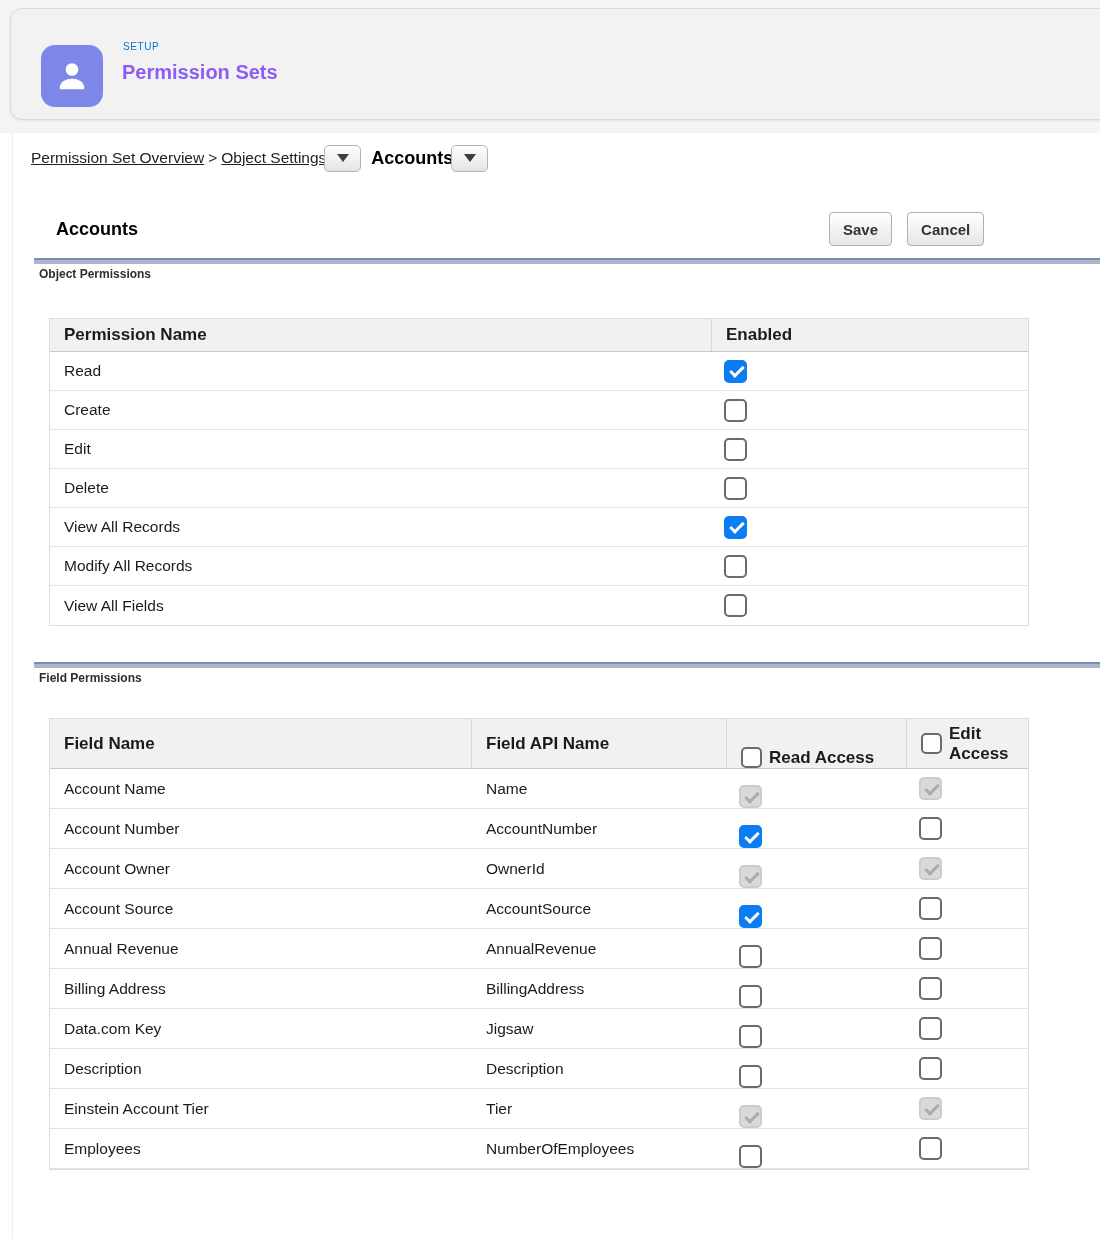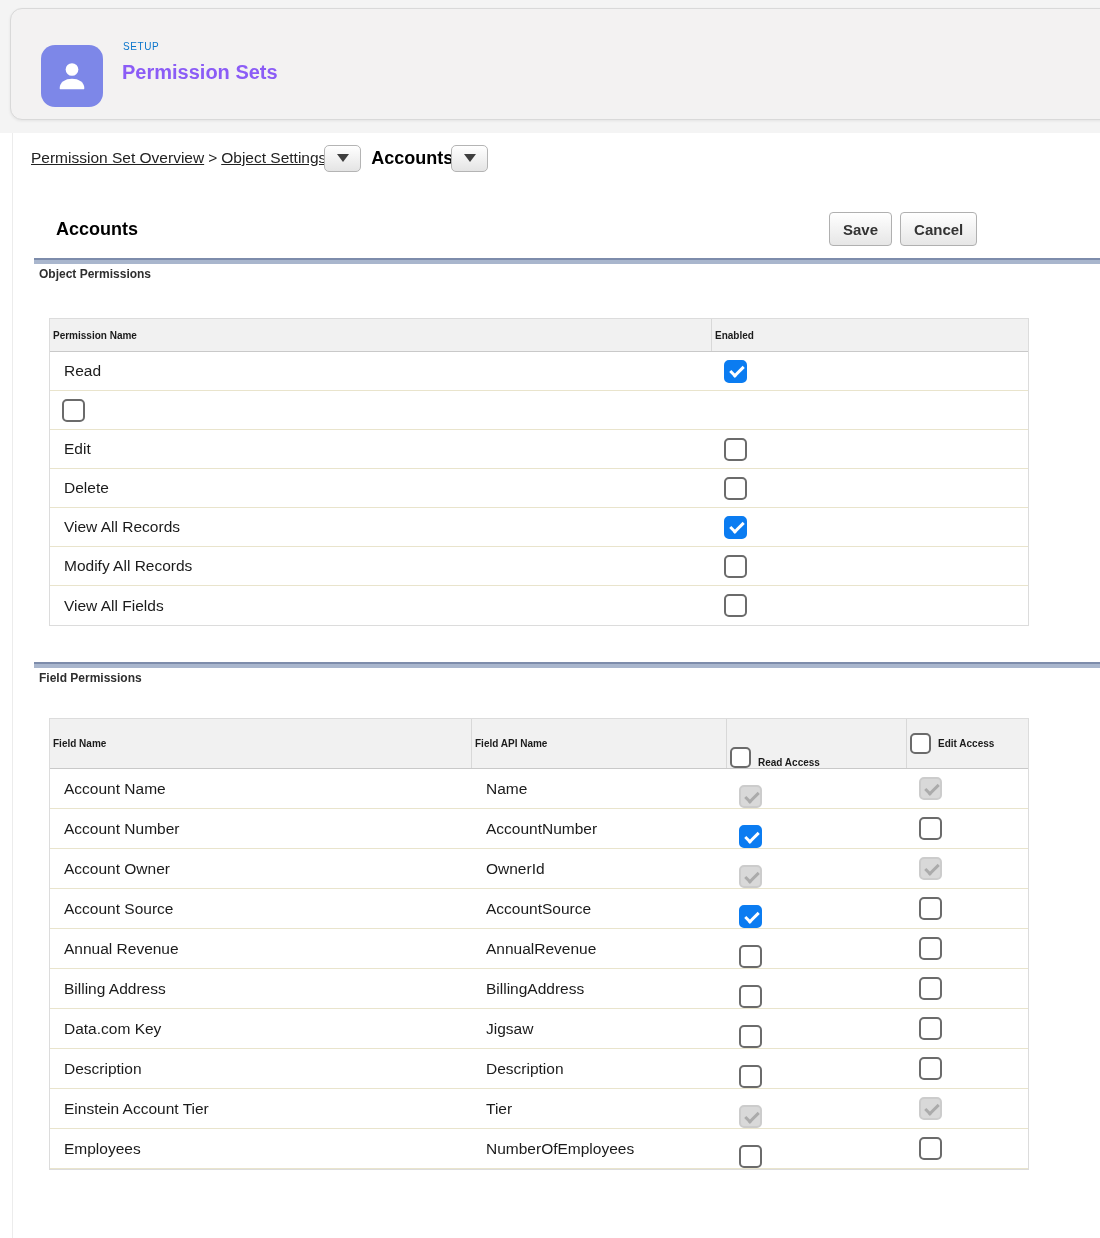--- a/index.html
+++ b/index.html
@@ -66,21 +66,21 @@
     width: 0; height: 0;
     border-left: 6px solid transparent; border-right: 6px solid transparent;
     border-top: 8px solid #3e3e3e;
   }
 
   
   .entity-title {
     position: absolute; left: 43px; top: 86px;
     font-size: 18px; font-weight: 700; color: #000;
   }
-  .btn-group { position: absolute; left: 816px; top: 79px; display: flex; gap: 8px; border-radius: 14px; }
+  .btn-group { position: absolute; left: 816px; top: 79px; display: flex; gap: 15px; border-radius: 14px; }
   .btn {
     min-width: 58px; height: 34px; padding: 0 13px;
     border: 1px solid #b0b0b0; border-radius: 4px;
     background: linear-gradient(#ffffff, #e6e6e6);
     font-family: "Liberation Sans", sans-serif;
     font-size: 15px; font-weight: 700; color: #333;
     cursor: pointer;
   }
 
   
@@ -104,22 +104,22 @@
   }
   .object-table { top: 185px; }
   .field-table  { top: 585px; }
 
   .t-header {
     display: flex; background: #f1f1f1; border-bottom: 1px solid #c9c9c9;
   }
   .object-table .t-header { height: 33px; }
   .field-table  .t-header { height: 50px; }
   .h-cell {
-    display: flex; align-items: center; padding-left: 3px;
-    font-size: 10px; font-weight: 700; color: #1b1b1b;
+    display: flex; align-items: center; padding-left: 14px;
+    font-size: 17px; font-weight: 700; color: #1b1b1b;
     border-right: 1px solid #d8d8d8;
   }
   .h-cell:last-child { border-right: none; }
 
   .object-table .col-1 { width: 662px; }
   .object-table .col-2 { width: 316px; }
   .field-table .col-f1 { width: 422px; }
   .field-table .col-f2 { width: 255px; }
   .field-table .col-f3 { width: 180px; align-items: flex-end; }
   .field-table .col-f4 { width: 121px; }
@@ -205,20 +205,21 @@
     <div>
 
         <div class="o-row">
           <div class="b-cell col-1">Read</div>
           <div class="b-cell cb-cell col-2">
             <span class="cb cb-checked"></span>
           </div>
         </div>
 
         <div class="o-row">
+          <div class="b-cell col-1">Create</div>
           <div class="b-cell cb-cell col-2">
             <span class="cb cb-unchecked"></span>
           </div>
         </div>
 
         <div class="o-row">
           <div class="b-cell col-1">Edit</div>
           <div class="b-cell cb-cell col-2">
             <span class="cb cb-unchecked"></span>
           </div>

